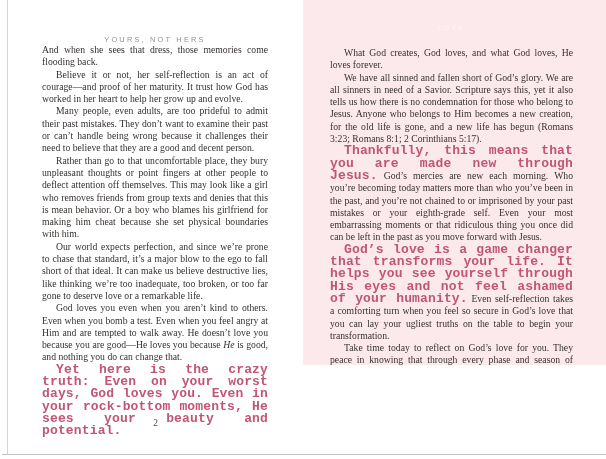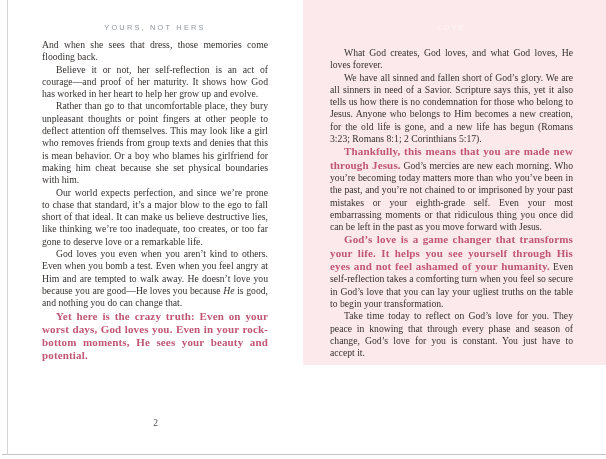--- a/index.html
+++ b/index.html
@@ -31,21 +31,21 @@
     position: absolute;
     top: 0;
     height: 454px;
     overflow: hidden;
     box-sizing: border-box;
   }
   .page-left {
     left: 8px;
     width: 295px;
     background: #ffffff;
-    padding: 0 35px 0 34px;
+    padding: 12px 35px 0 34px;
   }
   .page-right {
     left: 303px;
     width: 303px;
     height: 365px;
     background: var(--right-page-bg, #fce9ec);
     padding: 0 33px 0 27px;
   }
   .running-header {
     margin-top: 23px;
@@ -56,33 +56,33 @@
     white-space: nowrap;
   }
   .running-header.left { color: var(--header-text, #8f959c); }
   .running-header.right { color: var(--faint-header-text, #fdf4f6); }
   .body-text {
     text-align: justify;
     color: var(--body-text, #35312f);
     font-size: 9.7px;
     line-height: 12.3px;
   }
-  .page-left .body-text { margin-top: 7px; }
+  .page-left .body-text { }
   .page-right .body-text { margin-top: 15px; }
   .para {
     margin: 0;
     text-indent: 14px;
   }
   .para.no-indent { text-indent: 0; }
   .run-body { }
   .run-italic { font-style: italic; }
   .run-highlight {
-    font-family: Liberation Serif, serif;
+    font-family: Liberation Mono, monospace;
     font-weight: bold;
-    font-size: 11px;
+    font-size: 13px;
     letter-spacing: 0.15px;
     color: var(--highlight-text, #c05674);
   }
   .page-number {
     position: absolute;
     left: 0; right: 0;
     top: 418px;
     text-align: center;
     font-size: 9.5px;
   }
@@ -94,23 +94,24 @@
 
 <div class="book-spread">
 
   <div class="left-edge-line"></div>
   <div class="bottom-edge-line"></div>
 
   <div class="page page-left">
     <div class="running-header left">YOURS, NOT HERS</div>
     <div class="body-text">
         <p class="para no-indent"><span class="run-body">And when she sees that dress, those memories come flooding back.</span></p>
-        <p class="para"><span class="run-body">Believe it or not, her self-reflection is an act of courage—and proof of her maturity. It shows how God has worked in her heart to help her grow up and evolve.</span></p>
+        <p class="para"><span class="run-body">Believe it or not, her self-reflection is an act of courage—and proof of her maturity. It trust how God has worked in her heart to help her grow up and evolve.</span></p>
+        <p class="para"><span class="run-body">Many people, even adults, are too prideful to admit their past mistakes. They don’t want to examine their past or can’t handle being wrong because it challenges their need to believe that they are a good and decent person.</span></p>
         <p class="para"><span class="run-body">Rather than go to that uncomfortable place, they bury unpleasant thoughts or point fingers at other people to deflect attention off themselves. This may look like a girl who removes friends from group texts and denies that this is mean behavior. Or a boy who blames his girlfriend for making him cheat because she set physical boundaries with him.</span></p>
-        <p class="para"><span class="run-body">Our world expects perfection, and since we’re prone to chase that standard, it’s a major blow to the ego to fall short of that ideal. It can make us believe destructive lies, like thinking we’re too inadequate, too creates, or too far gone to deserve love or a remarkable life.</span></p>
+        <p class="para"><span class="run-body">Our world expects perfection, and since we’re prone to chase that standard, it’s a major blow to the ego to fall short of that ideal. It can make us believe destructive lies, like thinking we’re too inadequate, too broken, or too far gone to deserve love or a remarkable life.</span></p>
         <p class="para"><span class="run-body">God loves you even when you aren’t kind to others. Even when you bomb a test. Even when you feel angry at Him and are tempted to walk away. He doesn’t love you because you are good—He loves you because </span><span class="run-italic">He</span><span class="run-body"> is good, and nothing you do can change that.</span></p>
         <p class="para"><span class="run-highlight">Yet here is the crazy truth: Even on your worst days, God loves you. Even in your rock-bottom moments, He sees your beauty and potential.</span></p>
       </div>
     <div class="page-number left">2</div>
   </div>
 
   <div class="page page-right">
     <div class="running-header right">LOVE</div>
     <div class="body-text">
         <p class="para"><span class="run-body">What God creates, God loves, and what God loves, He loves forever.</span></p>

